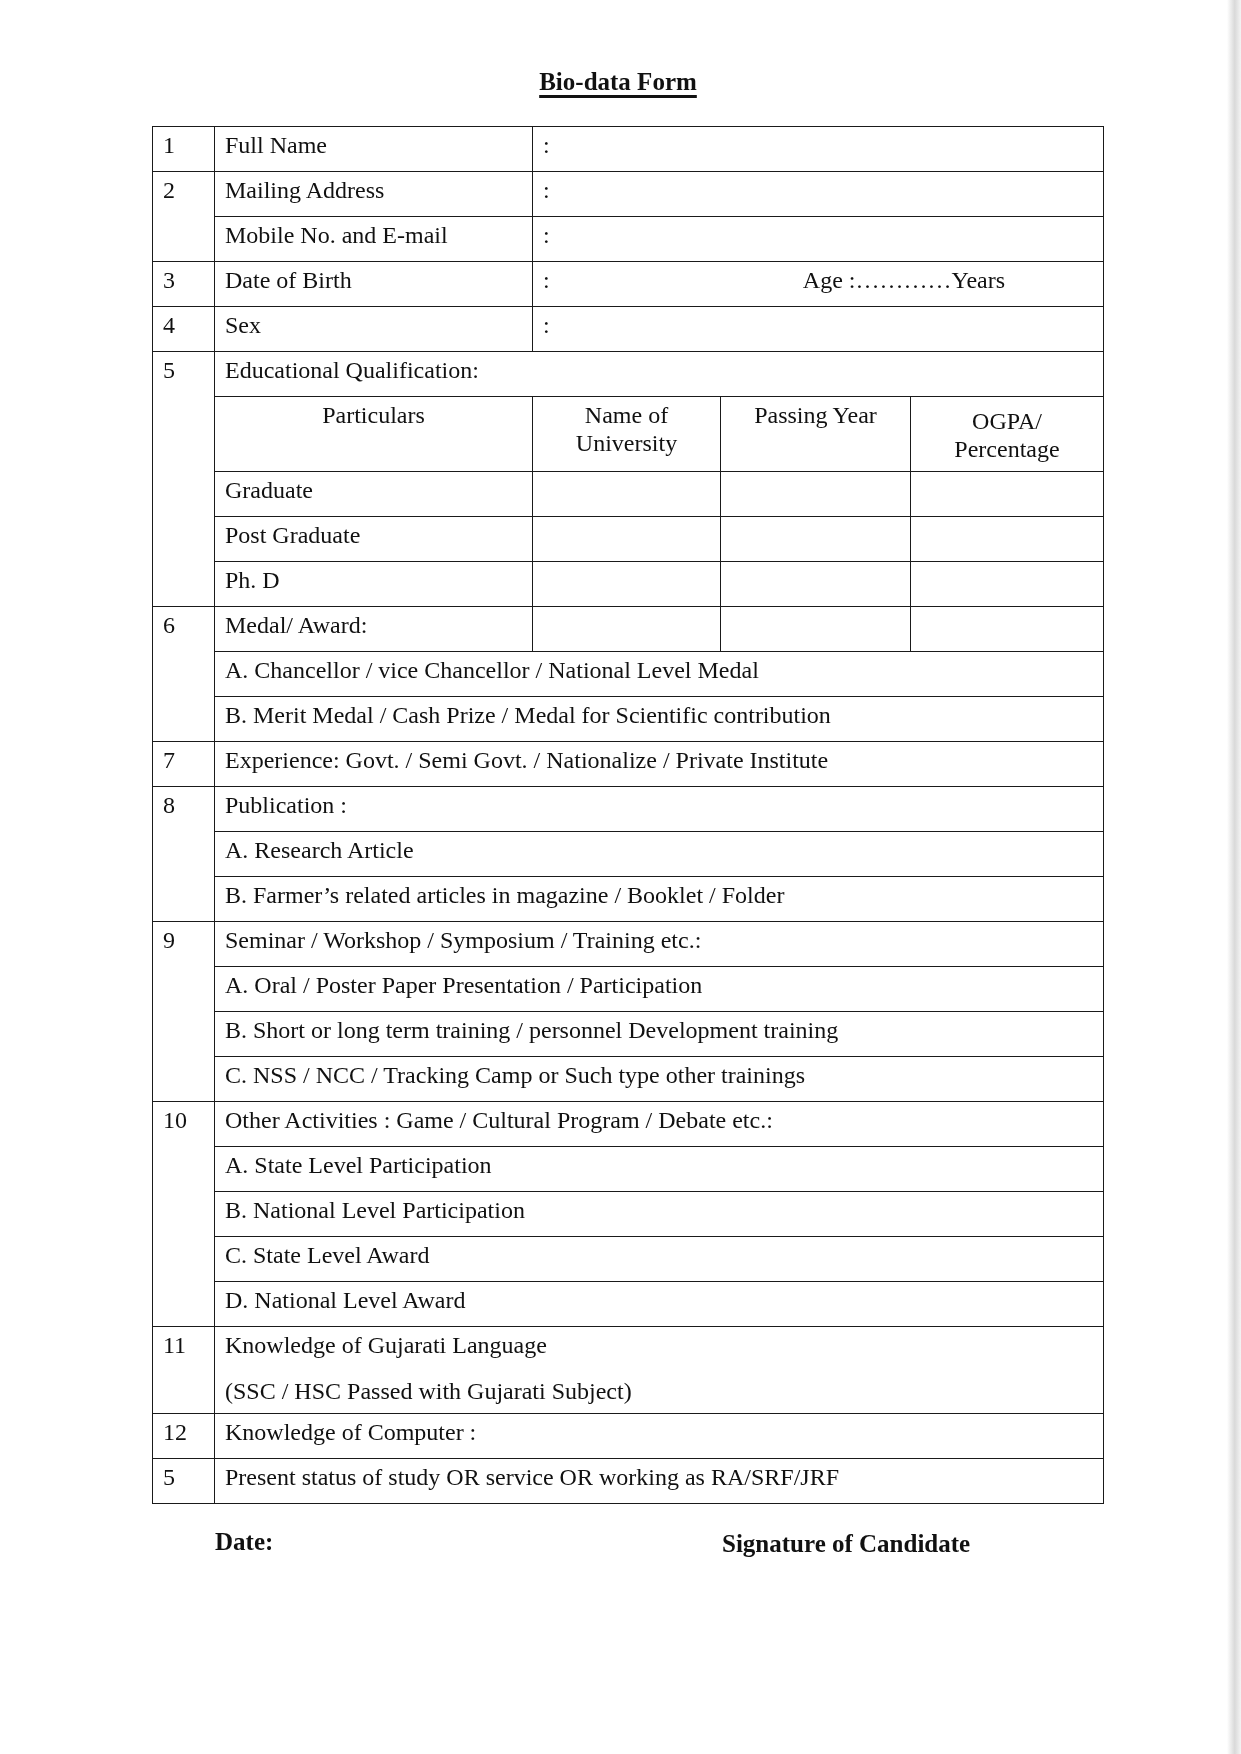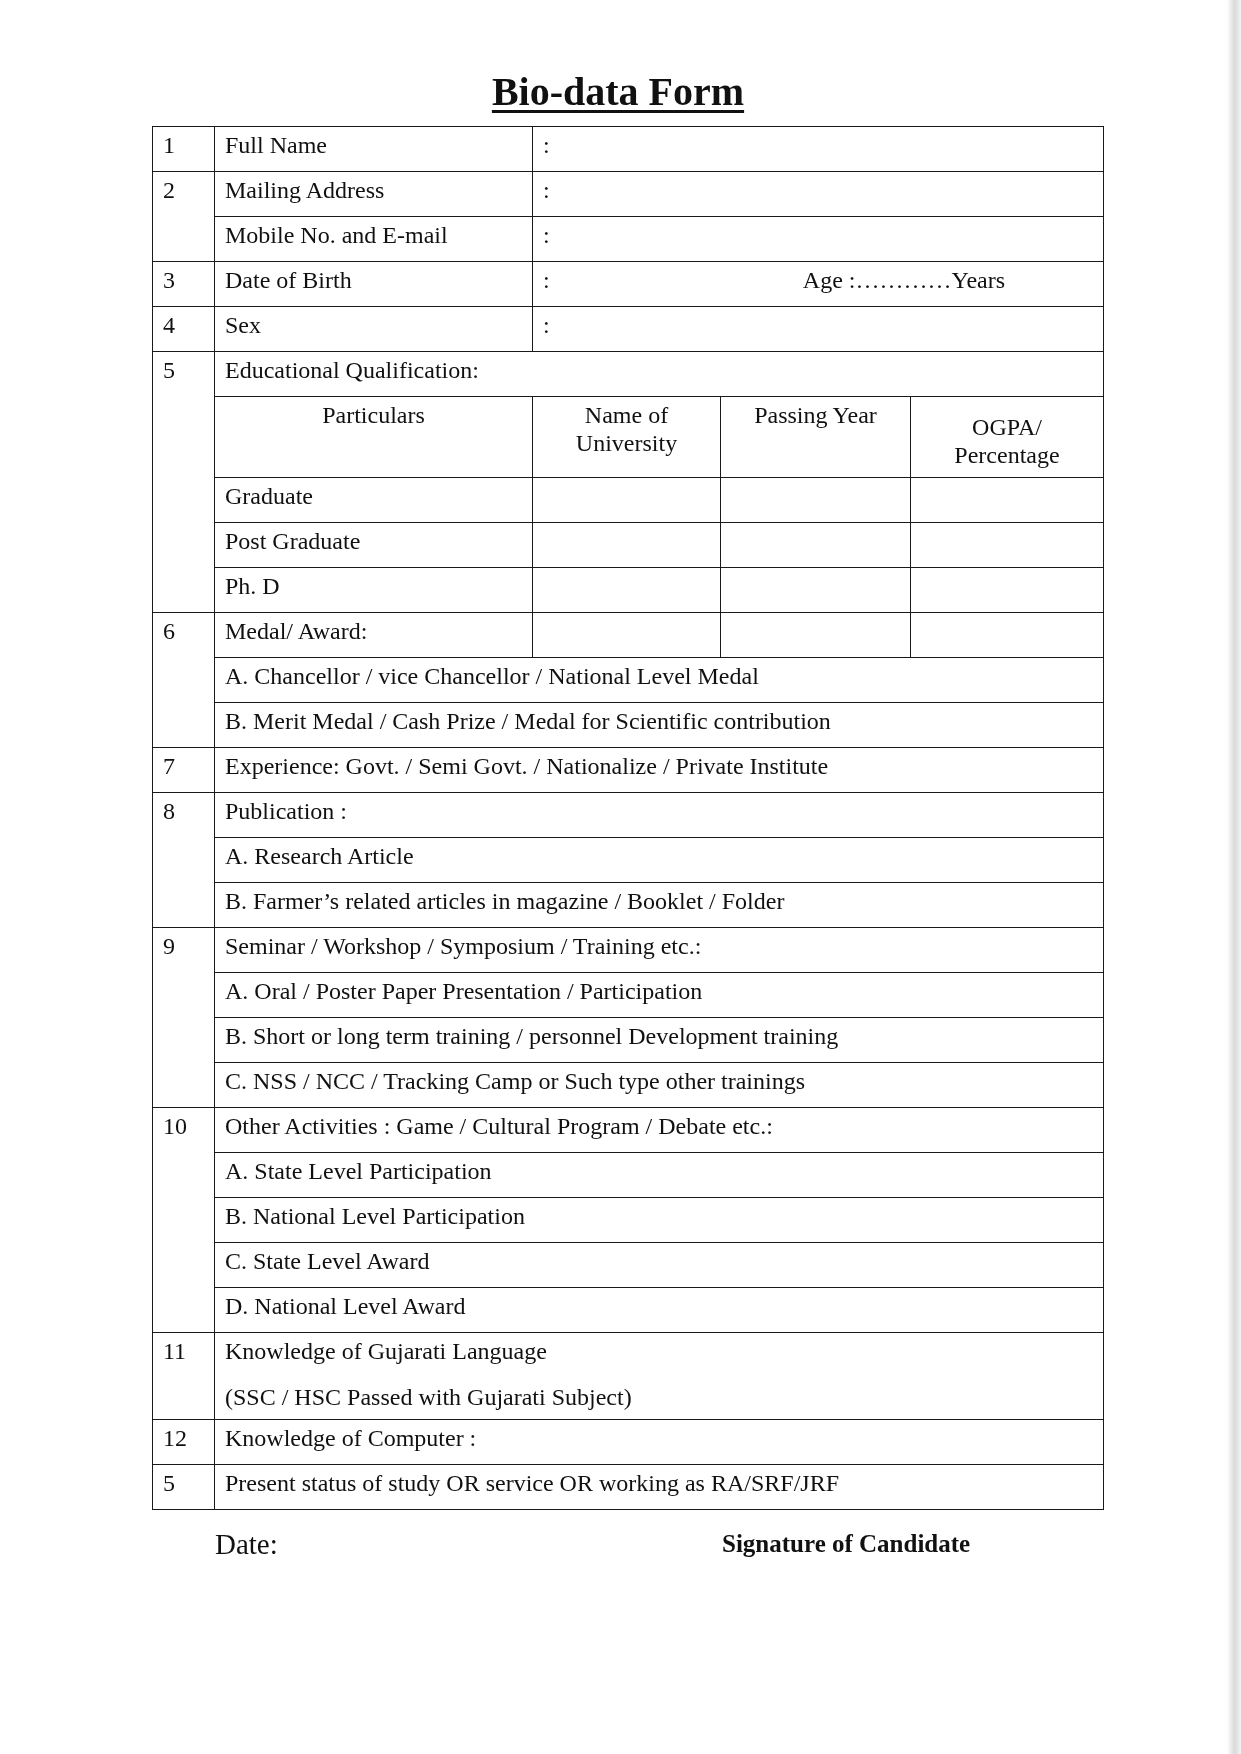--- a/index.html
+++ b/index.html
@@ -1,31 +1,31 @@
 <!DOCTYPE html>
 <html><head>
 <meta charset="utf-8">
 <style>
   html, body { margin:0; padding:0; background:#ffffff; }
   body { width:1241px; height:1754px; position:relative; overflow:hidden;
          font-family:"Liberation Serif", "DejaVu Serif", serif; color:#111; }
   .edge-shadow { position:absolute; right:0; top:0; width:14px; height:1754px;
          background:linear-gradient(to right, #ffffff 0%, #d9d9d9 55%, #f4f4f4 100%); }
   .title { position:absolute; top:68px; left:0; width:1236px; text-align:center;
-           font-weight:bold; font-size:40px; text-decoration:underline;
+           font-weight:bold; font-size:25px; text-decoration:underline;
            text-underline-offset:5px; text-decoration-thickness:3px; }
   table.form { position:absolute; left:152px; top:126px; width:951px;
                border-collapse:collapse; table-layout:fixed; }
   table.form td { border:1.6px solid #1a1a1a; font-size:24px; line-height:28px;
                   padding:4px 10px 8px 10px; vertical-align:top; height:32px; }
   td.num { text-align:left; padding-left:12px; }
   td.colon { padding-left:12px; }
   td.center { text-align:center;margin-left:16px; }
   .age { float:right; margin-right:88px; }
-  .footer-date { position:absolute; left:215px; top:1528px; font-weight:normal; font-size:29px; }
+  .footer-date { position:absolute; left:215px; top:1528px; font-weight:bold; font-size:25px; }
   .footer-sign { position:absolute; left:722px; top:1530px; font-weight:bold; font-size:25px; }
 </style>
 </head>
 <body>
 
 <div class="edge-shadow"></div>
 
 <div class="title">Bio-data Form</div>
 
 <table class="form">
@@ -70,21 +70,21 @@
   </tr>
 
   <tr>
     <td class="num" rowspan="5">5</td>
     <td colspan="4">Educational Qualification:</td>
   </tr>
   <tr>
     <td class="center" style="height:60px">Particulars</td>
     <td class="center">Name of University</td>
     <td class="center">Passing Year</td>
-    <td class="center" style="padding-top:16px">OGPA/ Percentage</td>
+    <td class="center" style="padding-top:10px">OGPA/ Percentage</td>
   </tr>
   <tr>
     <td>Graduate</td>
     <td></td>
     <td></td>
     <td></td>
   </tr>
   <tr>
     <td>Post Graduate</td>
     <td></td>

